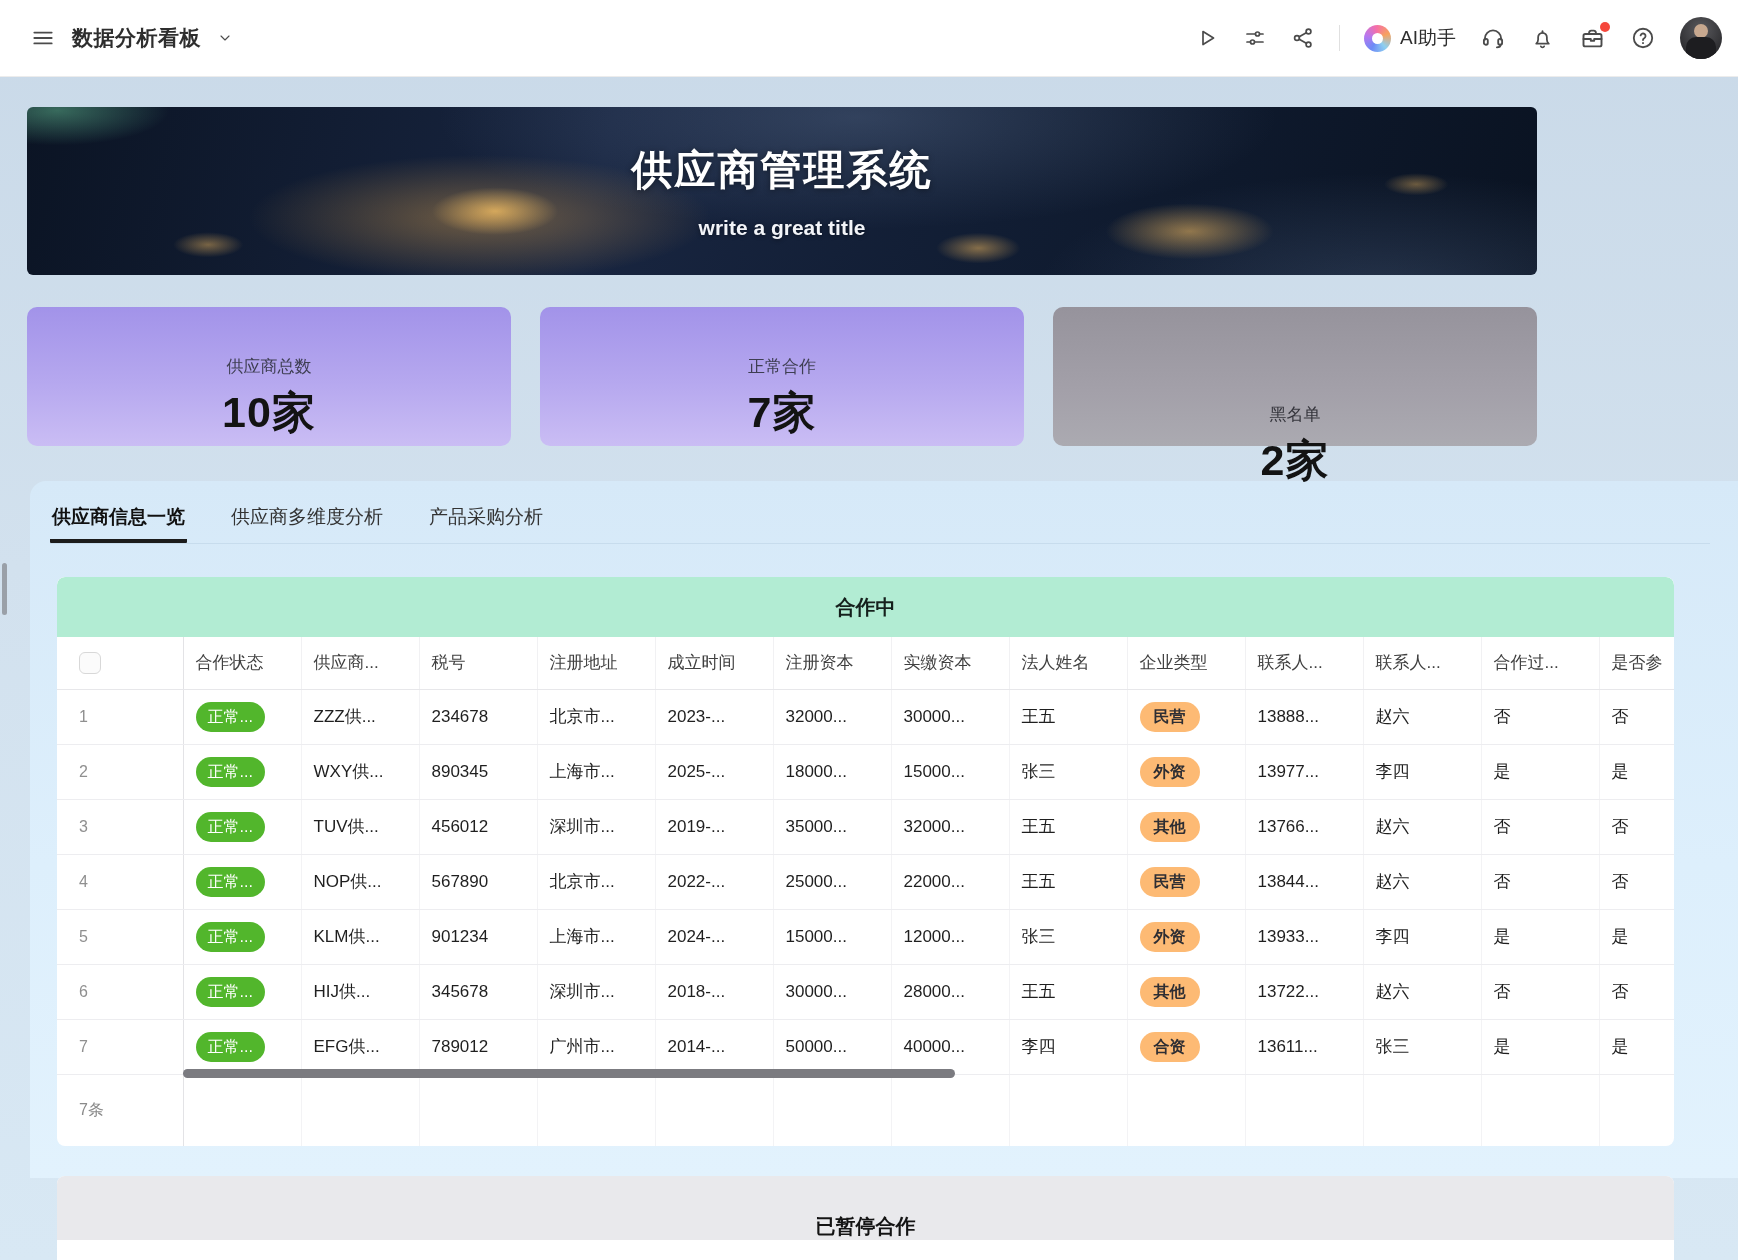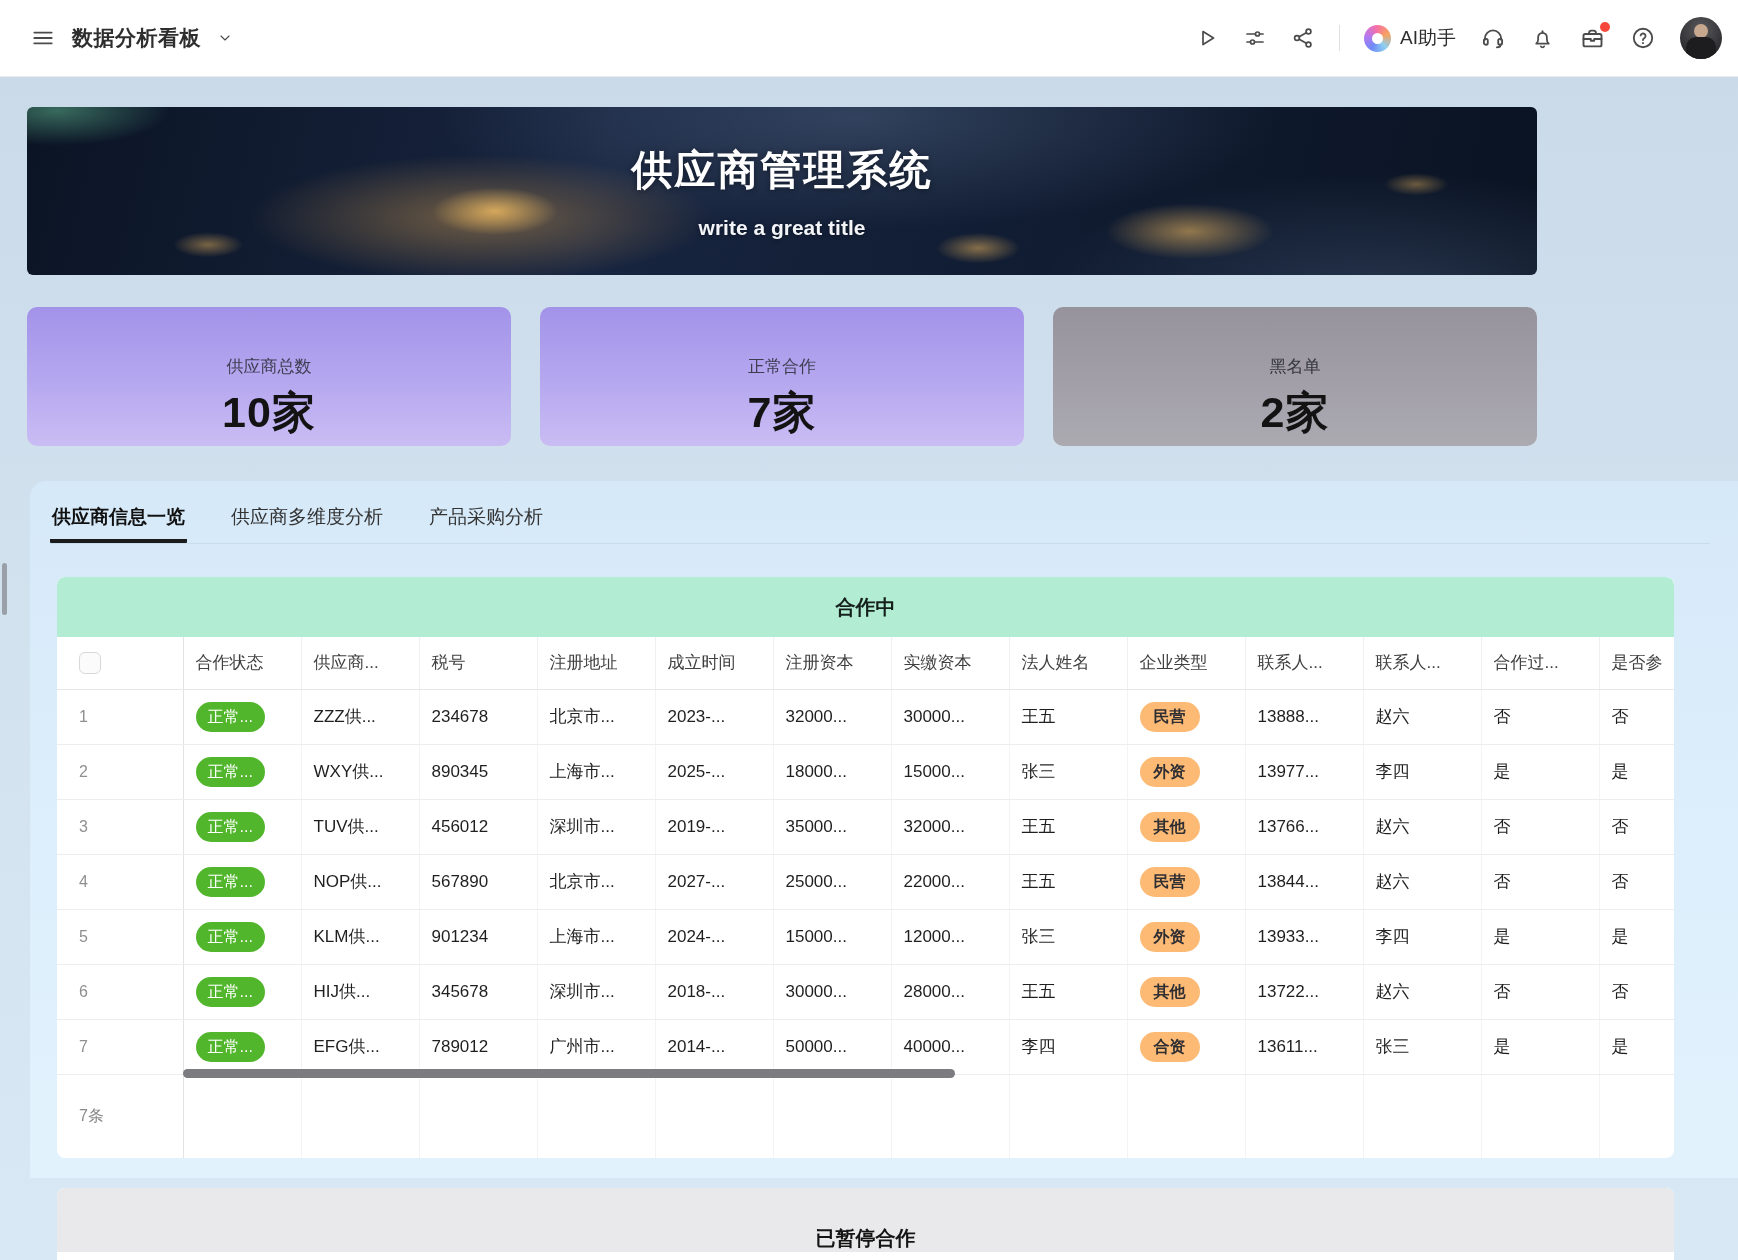--- a/index.html
+++ b/index.html
@@ -54,21 +54,21 @@
   .banner-title { color:#fff; font-size:41px; font-weight:700; letter-spacing:2px; text-shadow:0 1px 6px rgba(0,0,0,.45); }
   .banner-sub { color:#f2f4f8; font-size:21px; font-weight:700; text-shadow:0 1px 4px rgba(0,0,0,.4); }
 
   
   .cards { margin:32px 0 0 27px; width:1510px; display:flex; gap:29px; }
   .stat-card { flex:1; height:139px; border-radius:10px; text-align:center; padding-top:48px; }
   .stat-card.purple { background:linear-gradient(180deg,#a austria); }
   .stat-card.purple { background:linear-gradient(180deg,#a293e9 0%,#b6a8ef 55%,#cabdf4 100%); }
   .stat-card.gray { background:linear-gradient(180deg,#96939c 0%,#a3a0a9 60%,#abaab1 100%); }
   .stat-label { font-size:17px; color:#3e3e52; }
-  .stat-card.gray .stat-label { color:#34343b; }
+  .stat-card.gray .stat-label { color:#34343b;margin-top:48px; }
   .stat-value { margin-top:6px; font-size:43px; font-weight:700; color:#131313; letter-spacing:1px; }
 
   
   .panel {
     margin:35px 0 0 30px; width:1708px; height:697px;
     border-radius:16px 0 0 0; padding-top:20px;
     background:linear-gradient(180deg,#d6e9f8 0%,#ddeffc 55%,#e2f2fd 100%);
   }
   .tabs { margin-left:20px; display:flex; gap:42px; border-bottom:1px solid rgba(110,140,170,.15); width:1660px; }
   .tab { font-size:19px; color:#333; padding:3px 2px 13px; cursor:pointer; }
@@ -79,21 +79,21 @@
   .band { height:60px; display:flex; align-items:center; justify-content:center; font-size:20px; font-weight:700; color:#15201c; }
   .band-green { background:#b2ecd3; border-radius:8px 8px 0 0; }
   .tbl-clip { width:1617px; overflow:hidden; }
   table { width:1660px; table-layout:fixed; border-collapse:collapse; }
   th, td { text-align:left; padding-left:12px; overflow:hidden; white-space:nowrap; }
   th { height:52px; font-weight:400; font-size:17px; color:#404040;
        border-bottom:1px solid #e7e7ea; border-right:1px solid #f1f1f3; }
   td { height:55px; font-size:17px; color:#1f1f1f;
        border-bottom:1px solid #ededf0; border-right:1px solid #f3f3f5; }
   th:first-child, td:first-child { padding-left:22px; border-right:1px solid #e3e3e6; }
-  tr.footer-row td { height:84px; border-bottom:none; color:#8a8a8a; font-size:16px; }
+  tr.footer-row td { height:72px; border-bottom:none; color:#8a8a8a; font-size:16px; }
   .row-num { color:#8f8f8f; font-size:16px; }
   .checkbox { width:22px; height:22px; border:1.5px solid #d8d8d8; border-radius:6px; background:#fbfbfb; }
   .pill { display:inline-block; border-radius:16px; padding:5px 12px; font-size:16px; line-height:20px; }
   .pill-green { background:#52b62c; color:#ffffff; }
   .pill-gray { background:#fdba74; color:#2e2e33; padding:5px 14px;font-weight:bold; }
   .hscroll { position:absolute; left:126px; top:492px; width:772px; height:9px;
              background:#7b7b80; border-radius:5px; }
 
   
   .next-card { margin:30px 0 0 27px; width:1617px; height:90px; background:#fff; border-radius:8px 8px 0 0; overflow:hidden; }
@@ -300,21 +300,21 @@
                 <td>赵六</td>
                 <td>否</td>
                 <td>否</td>
               </tr>
               <tr>
                 <td><span class="row-num">4</span></td>
                 <td><span class="pill pill-green">正常...</span></td>
                 <td>NOP供...</td>
                 <td>567890</td>
                 <td>北京市...</td>
-                <td>2027-...</td>
+                <td>2022-...</td>
                 <td>25000...</td>
                 <td>22000...</td>
                 <td>王五</td>
                 <td><span class="pill pill-gray">民营</span></td>
                 <td>13844...</td>
                 <td>赵六</td>
                 <td>否</td>
                 <td>否</td>
               </tr>
               <tr>

